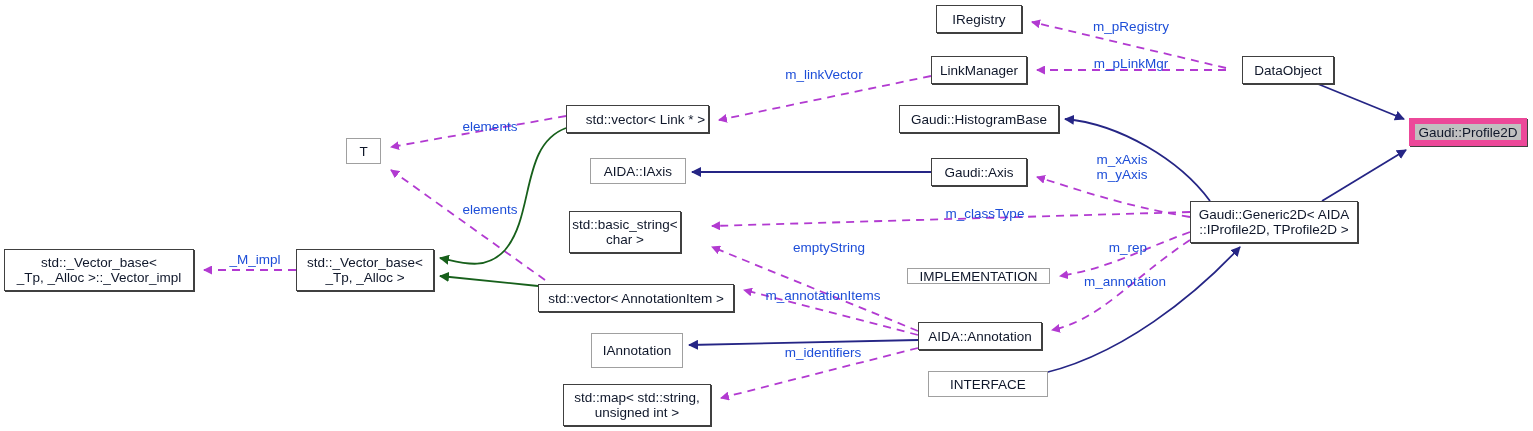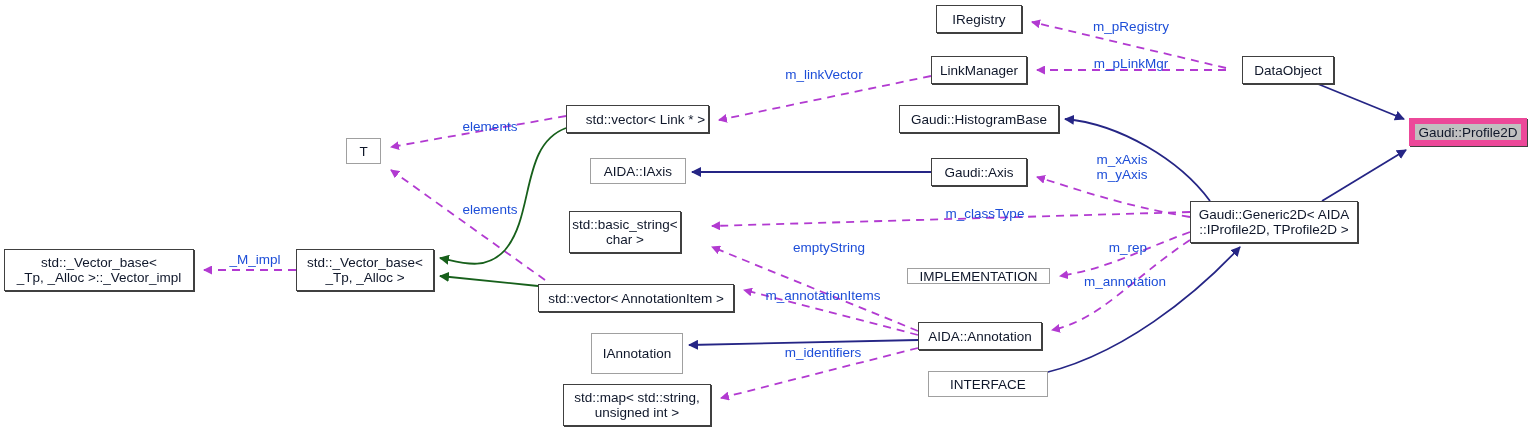--- a/index.html
+++ b/index.html
@@ -190,21 +190,21 @@
   </div>
 
   <div class="node solid" style="left:538px; top:274px; width:196px; height:28px;margin-top:10px;">
     <span>std::vector&lt; AnnotationItem &gt;</span>
   </div>
 
   <div class="node solid" style="left:918px; top:322px; width:124px; height:28px;">
     <span>AIDA::Annotation</span>
   </div>
 
-  <div class="node" style="left:591px; top:333px; width:92px; height:41px;">
+  <div class="node" style="left:591px; top:333px; width:92px; height:35px;">
     <span>IAnnotation</span>
   </div>
 
   <div class="node" style="left:928px; top:371px; width:120px; height:26px;">
     <span>INTERFACE</span>
   </div>
 
   <div class="node solid" style="left:563px; top:384px; width:148px; height:42px;">
     <span>std::map&lt; std::string,
 unsigned int &gt;</span>

